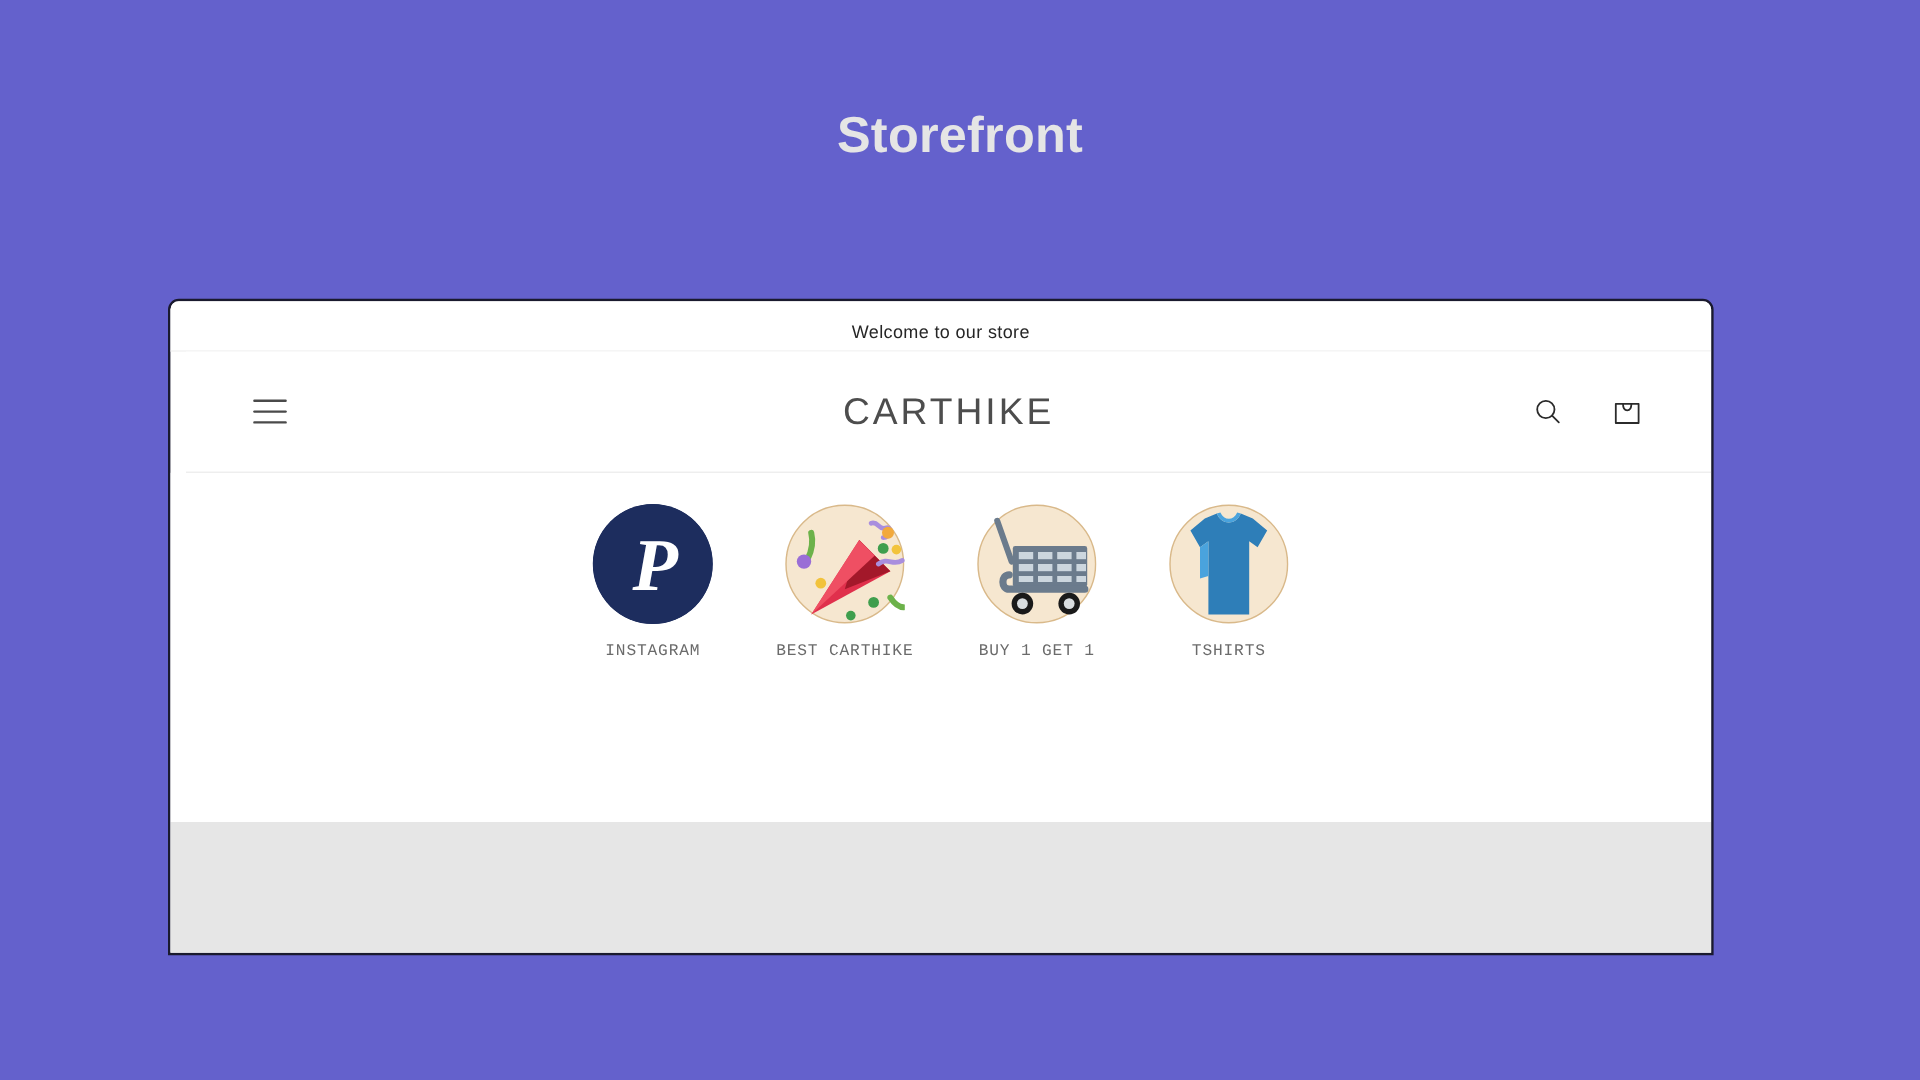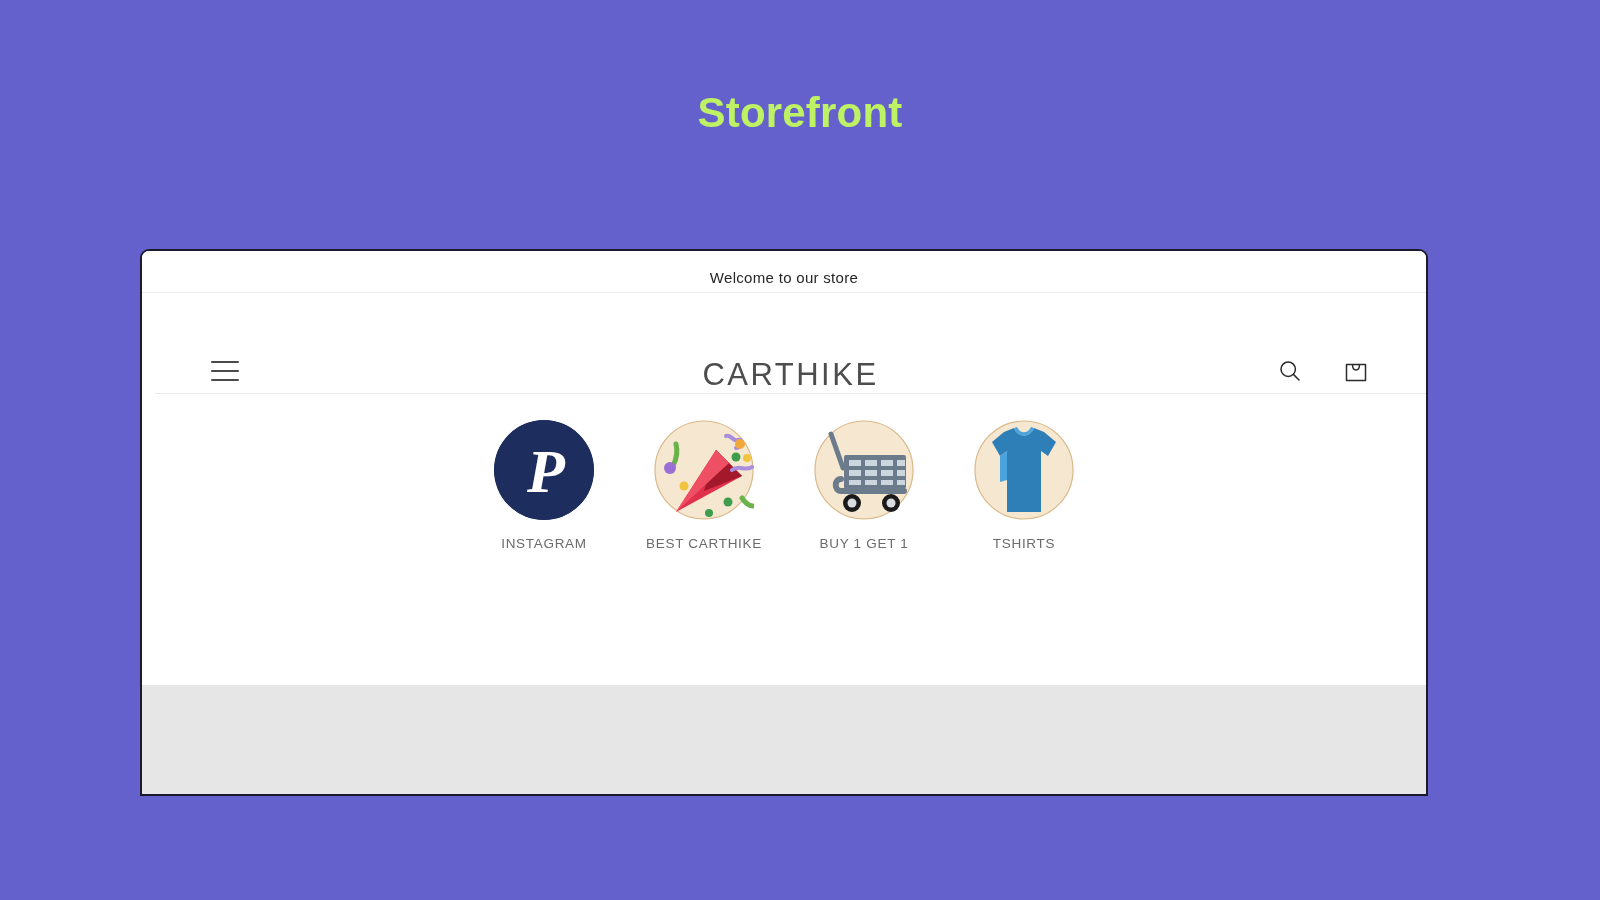--- a/index.html
+++ b/index.html
@@ -14,21 +14,21 @@
   body {
     background: #6461cc;
     font-family: "Liberation Sans", "DejaVu Sans", sans-serif;
     -webkit-font-smoothing: antialiased;
   }
 
   
   .page-heading {
     width: 100%;
     text-align: center;
-    color: #bef264;
+    color: #e5e5e5;
     font-size: 42px;
     font-weight: bold;
     letter-spacing: 0.2px;
     line-height: 1;
     padding-top: 92px;
   }
 
   
   .store-frame {
     position: absolute;
@@ -56,21 +56,21 @@
     font-size: 15px;
     color: #262626;
     letter-spacing: 0.3px;
     margin-top: 12px;
   }
 
   
   .site-header {
     height: 101px;
     display: flex;
-    align-items: flex-end;
+    align-items: center;
     padding: 0 48px;
     background: #ffffff;
     border-bottom: 1px solid #eaeaea;
     position: relative;
     margin-left: 13px;
   }
 
   .header-left {
     display: flex;
     align-items: center;
@@ -168,21 +168,21 @@
 
   .collection-media svg { display: block; }
 
   .collection-title {
     margin-top: 16px;
     font-size: 13.5px;
     letter-spacing: 0.7px;
     color: #6b6b6b;
     text-align: left;
     white-space: nowrap;
-    font-family: Liberation Sans, sans-serif;
+    font-family: Liberation Mono, monospace;
   }
 
   
   .footer-block {
     background: #e6e6e6;
     height: 109px;
     width: 100%;
   }
 </style>
 </head>

